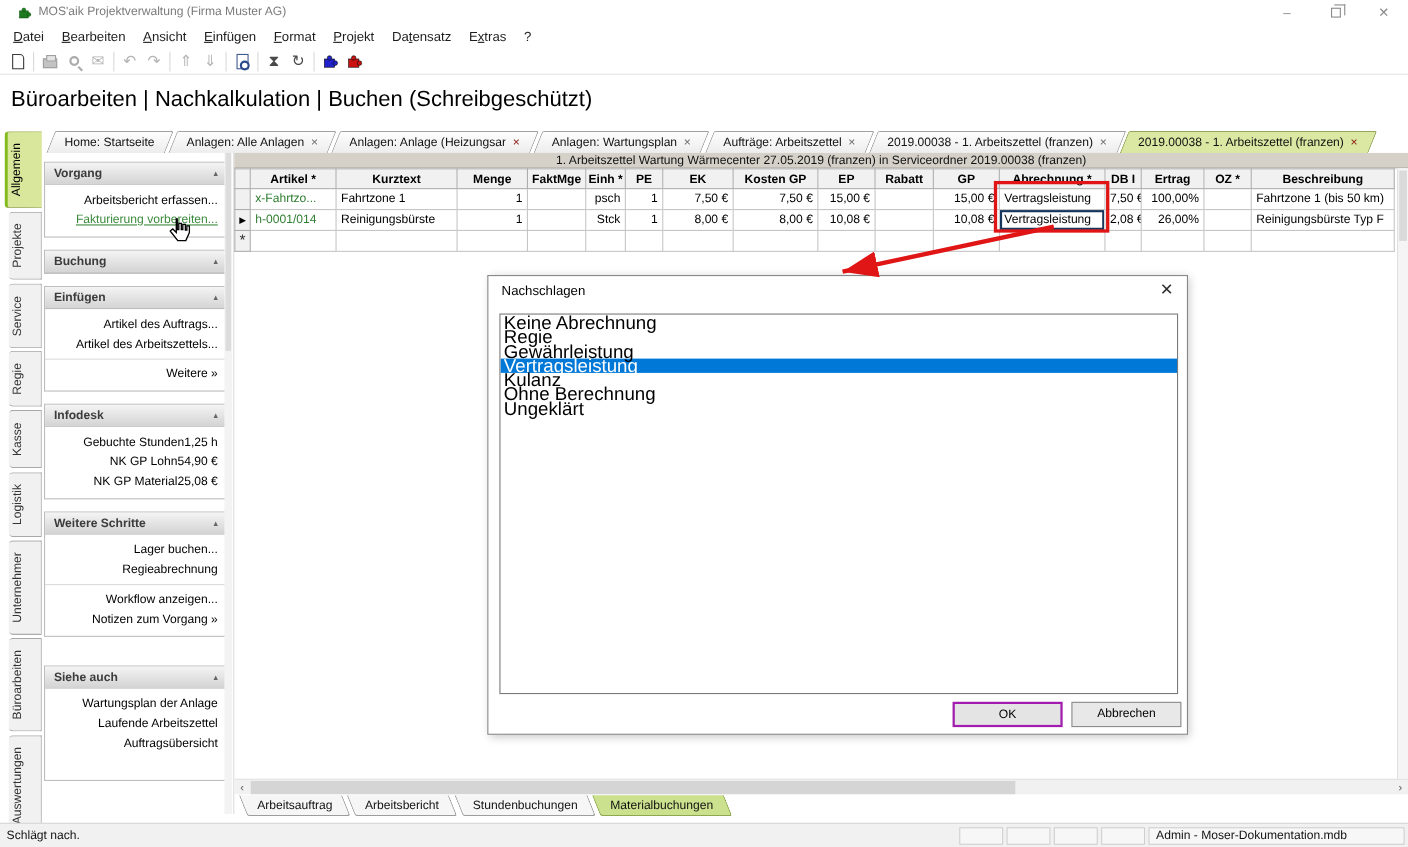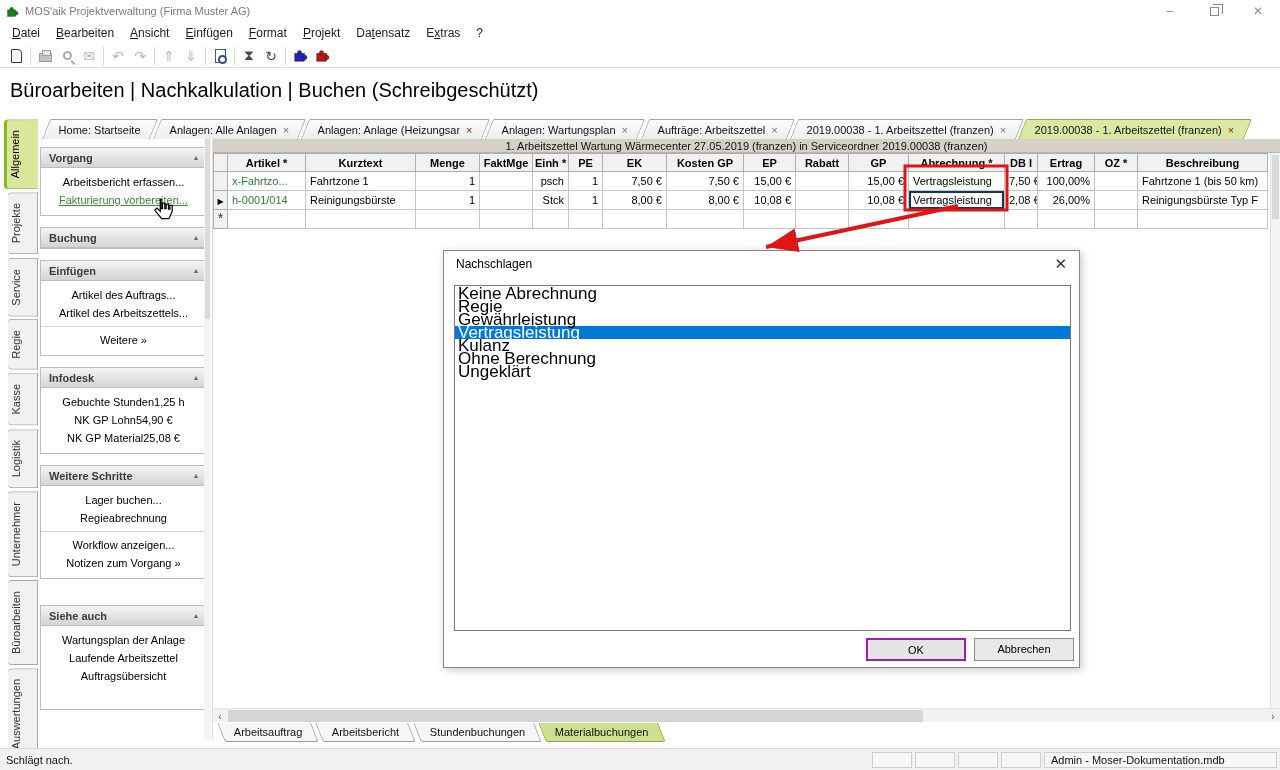--- a/index.html
+++ b/index.html
@@ -1,20 +1,20 @@
 <!DOCTYPE html>
 <html><head>
 <meta charset="utf-8">
 <style>
   * { box-sizing: border-box; margin:0; padding:0; }
   html,body { width:1280px; height:770px; overflow:hidden; }
   body { font-family:"Liberation Sans","DejaVu Sans",sans-serif; font-size:11px; color:#000; background:#fff; position:relative; }
 
   
-  .titlebar { position:absolute; top:0; left:0; right:0; height:22px; display:flex; align-items:center; padding-left:6px; background:#fff; }
+  .titlebar { position:absolute; top:0; left:0; right:0; height:22px; display:flex; align-items:center; padding-left:16px; background:#fff; }
   .titlebar .app-title { color:#7b7b7b; font-size:11px; margin-left:6px; flex:1; }
   .win-btns { display:flex; height:22px; }
   .win-btn { width:44px; display:flex; align-items:center; justify-content:center; color:#8a8a8a; font-size:12px; cursor:default; }
   .win-restore-glyph { width:9px; height:9px; border:1px solid #8a8a8a; position:relative; }
   .win-restore-glyph:before { content:""; position:absolute; left:2px; top:-4px; width:9px; height:9px; border:1px solid #8a8a8a; border-left:none; border-bottom:none; }
 
   
   .menubar { position:absolute; top:22px; left:0; right:0; height:22px; display:flex; align-items:center; padding-left:4px; background:#fff; font-size:12px; color:#1d1d1d; }
   .menu-item { padding:2px 8px; cursor:default; }
   .menu-item u { text-decoration:underline; }
@@ -47,21 +47,21 @@
   .sidestrip { position:absolute; top:119px; left:2px; width:36px; bottom:26px; display:flex; flex-direction:column; }
   .vtab { writing-mode:vertical-rl; transform:rotate(180deg); background:#f1f1f1; border:1px solid #a8a8a8; border-right:none; border-radius:0 4px 4px 0; margin-bottom:3px; padding:10px 2px; font-size:11px; color:#333; text-align:center; width:30px; align-self:flex-end; }
   .vtab.active { background:#d8e79c; border-color:#96a75e; border-left:none; border-right:3px solid #84bb1c; color:#000; width:34px; }
 
   
   .sidebar { position:absolute; top:147px; left:40px; width:167px; bottom:30px; }
   .section { border:1px solid #bdbdbd; background:#fff; margin-bottom:11px; }
   .section-header { height:20px; background:linear-gradient(#f4f4f4,#d4d4d4); border-bottom:1px solid #bdbdbd; display:flex; justify-content:space-between; align-items:center; padding:0 8px; font-weight:bold; color:#3c3c3c; cursor:default; }
   .section-header .col-ic { font-size:8px; color:#666; }
   .section-body { padding:5px 0 6px; }
-  .sb-item { min-height:18px; display:flex; justify-content:center; align-items:center; padding:1px 8px; color:#000; cursor:default; }
+  .sb-item { min-height:18px; display:flex; justify-content:flex-end; align-items:center; padding:1px 8px; color:#000; cursor:default; }
   .sb-item.link { color:#3c8a3c; text-decoration:underline; }
   .sb-sep { border-top:1px solid #dadada; margin:4px 0; }
   .sb-short { background:#e9e9e9; color:#1d1d1d; padding:0 4px; font-size:11px; }
   .sb-val { color:#000; }
   .section.gap-large { margin-bottom:26px; }
   .sidebar-scroll { position:absolute; top:139px; left:204px; width:7px; bottom:30px; background:#f3f3f3; }
   .sidebar-scroll .th { position:absolute; top:0; left:1px; width:5px; height:180px; background:#dcdcdc; }
 
   
   .infobar { position:absolute; top:139px; left:213px; right:0; height:14px; background:#d5d1c9; border-bottom:1px solid #b9b5ad; text-align:center; font-size:11px; line-height:14px; color:#111; }

